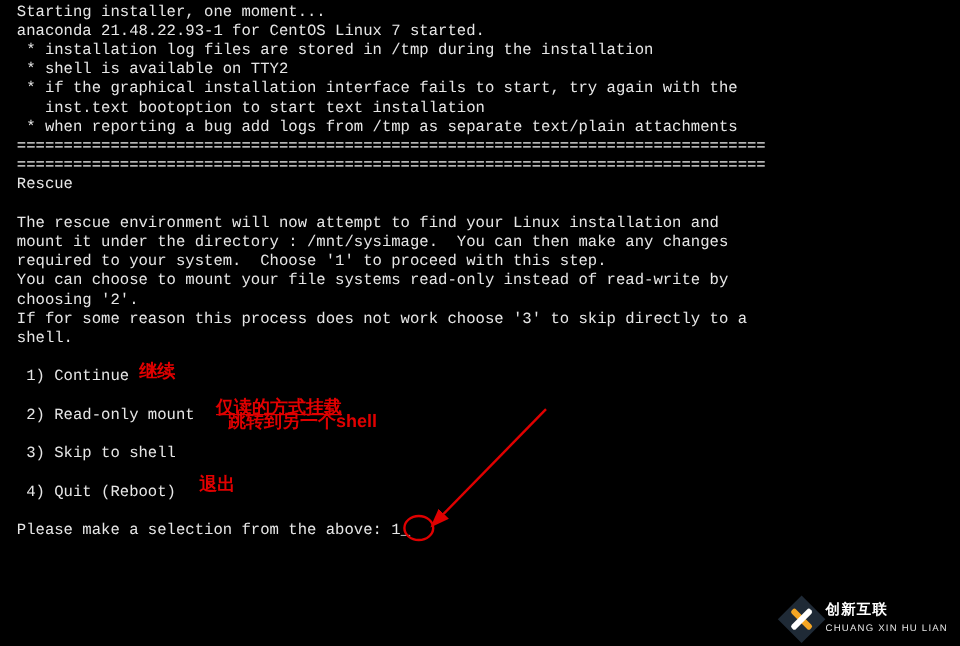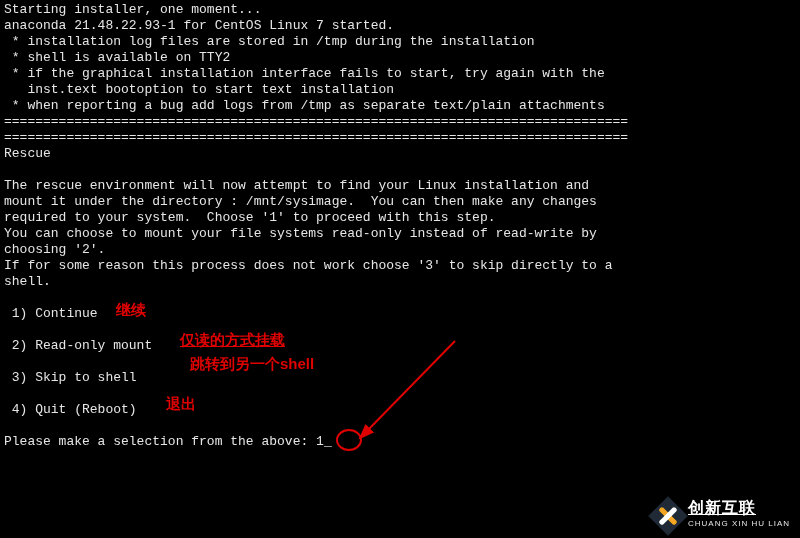--- a/index.html
+++ b/index.html
@@ -9,21 +9,21 @@
     height: 538px;
     background: #000;
     overflow: hidden;
     font-family: "Courier New", Courier, monospace;
     font-size: 13px;
     line-height: 16px;
     color: #e6e6e6;
   }
   .terminal {
     white-space: pre;
-    padding: 2px 4px;
+    padding: 2px 14px;
     position: relative;
   }
   .sep {
     letter-spacing: 0;
   }
   .annot {
     position: absolute;
     color: #e00000;
     font-family: "Microsoft YaHei", "SimSun", sans-serif;
     font-size: 15px;
@@ -66,21 +66,21 @@
     background: #1f2a36;
   }
   .wm-icon .x1, .wm-icon .x2 {
     position: absolute;
     left: 50%; top: 50%;
     width: 22px; height: 5px;
     border-radius: 2px;
   }
   .wm-icon .x1 { background:#f5a623; transform: translate(-50%,-50%) rotate(45deg); }
   .wm-icon .x2 { background:#ffffff; transform: translate(-50%,-50%) rotate(-45deg); }
-  .wm-text .cn { font-size: 16px; font-weight: bold; letter-spacing: 1px; text-decoration: underline; }
+  .wm-text .cn { font-size: 12px; font-weight: bold; letter-spacing: 1px; }
   .wm-text .py { font-size: 8px; letter-spacing: 1px; opacity: .9; text-align: right; }
 </style>
 </head>
 <body>
 
 <div class="terminal"><span>Starting installer, one moment...</span>
 <span>anaconda 21.48.22.93-1 for CentOS Linux 7 started.</span>
 <span> * installation log files are stored in /tmp during the installation</span>
 <span> * shell is available on TTY2</span>
 <span> * if the graphical installation interface fails to start, try again with the</span>
@@ -104,21 +104,21 @@
 <span></span>
 <span> 3) Skip to shell</span>
 <span></span>
 <span> 4) Quit (Reboot)</span>
 <span></span>
 <span><span>Please make a selection from the above: </span><span>1</span><span class="cursor">_</span></span>
 </div>
 
 <div class="annot" style="left:116px; top:302px;">继续</div>
 <div class="annot" style="left:180px; top:332px;text-decoration:underline;">仅读的方式挂载</div>
-<div class="annot" style="left:150px; top:356px;padding-left:40px;">跳转到另一个shell</div>
+<div class="annot" style="left:150px; top:344px;padding-left:40px;">跳转到另一个shell</div>
 <div class="annot" style="left:166px; top:396px;">退出</div>
 
 <div class="circle" style="left:336px; top:429px;"></div>
 
 <svg class="arrow" style="left:355px; top:336px;" width="120" height="110">
   <defs>
     <marker id="ah" markerWidth="10" markerHeight="10" refX="2" refY="3" orient="auto">
       <path d="M0,0 L0,6 L8,3 z" fill="#e00000"></path>
     </marker>
   </defs>

